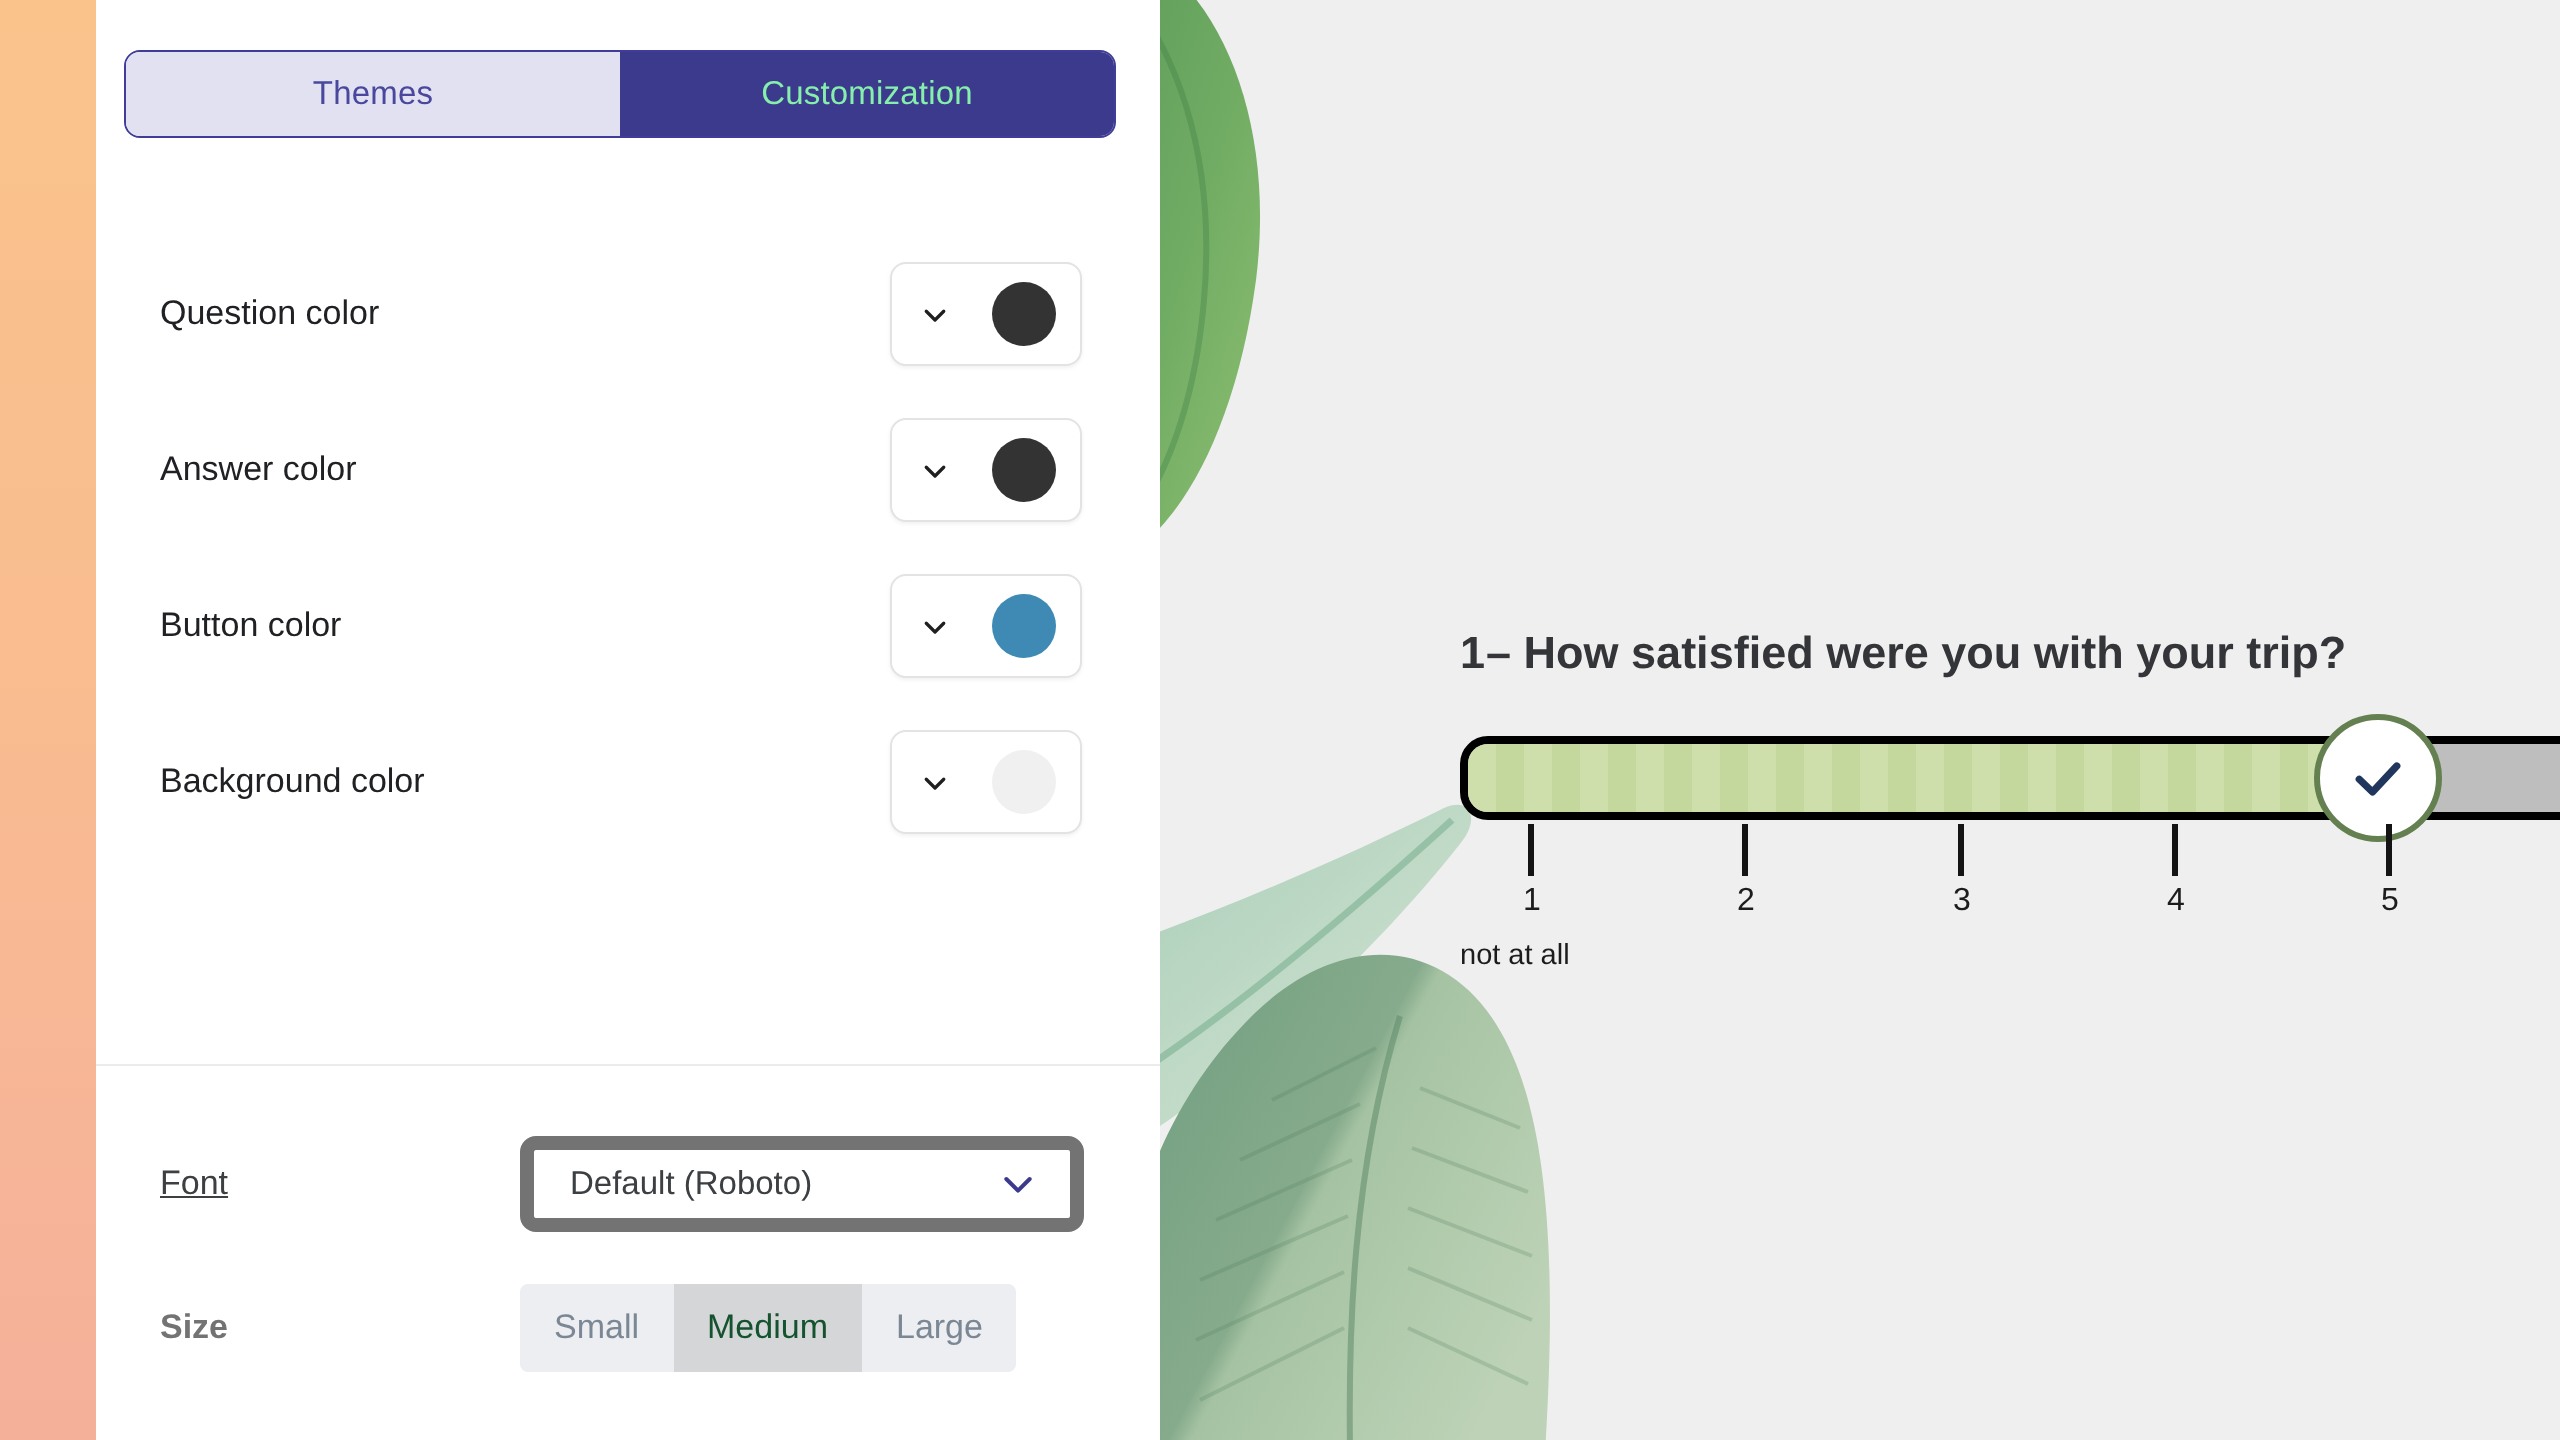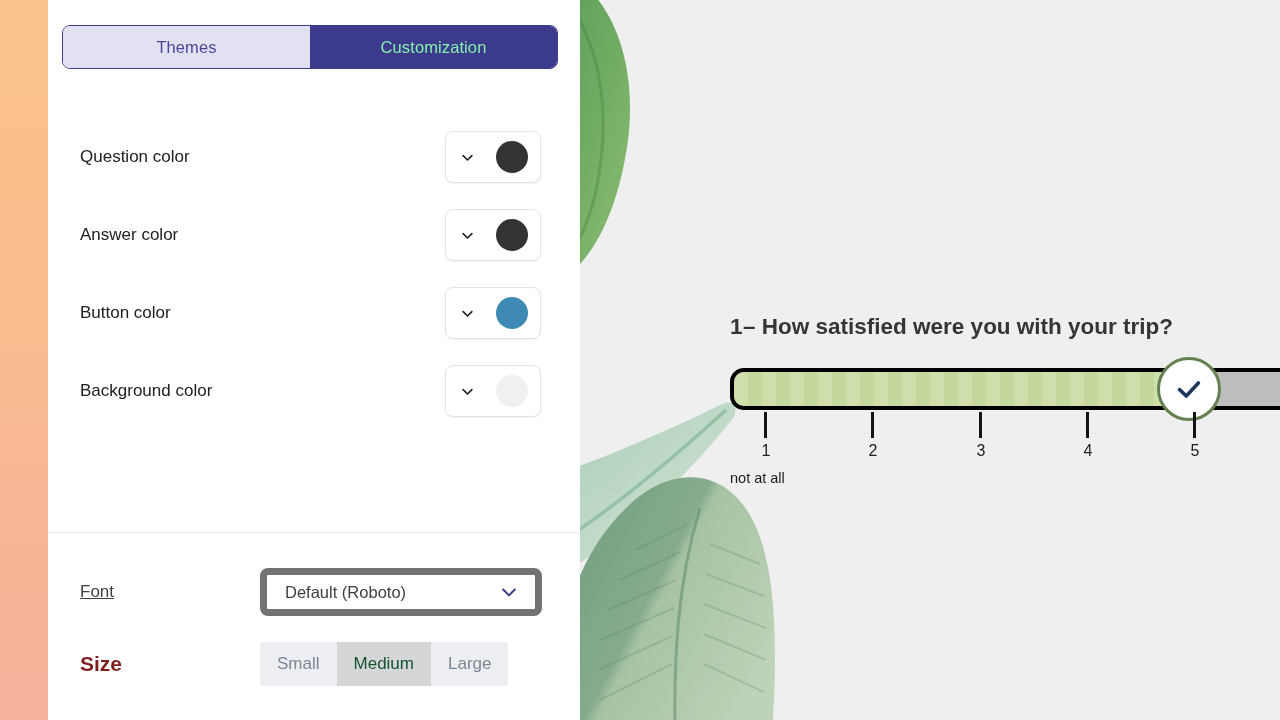--- a/index.html
+++ b/index.html
@@ -157,23 +157,23 @@
   .size-row {
     position: absolute;
     left: 0; top: 634px;
     width: 532px; height: 60px;
     display: flex;
     align-items: center;
   }
   .size-row .label {
     position: absolute;
     left: 32px;
-    font-size: 21px;
+    font-size: 17px;
     font-weight: bold;
-    color: #7f1d1d;
+    color: #737373;
   }
   .seg {
     position: absolute;
     left: 212px;
     display: flex;
     height: 44px;
     border-radius: 4px;
     overflow: hidden;
     background: #eceef1;
   }

